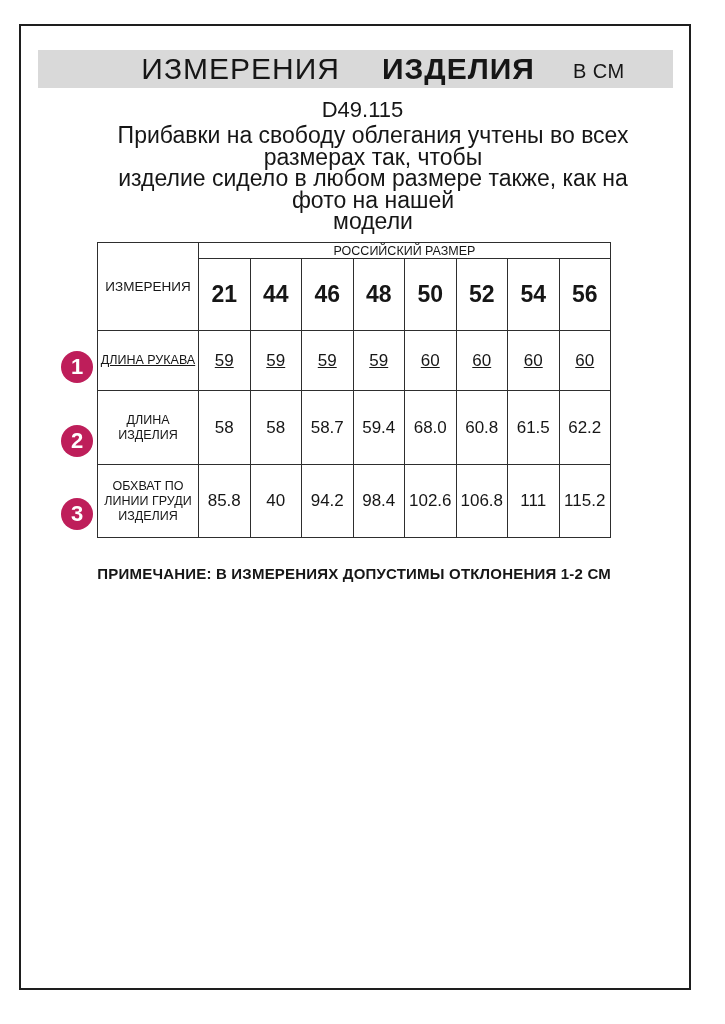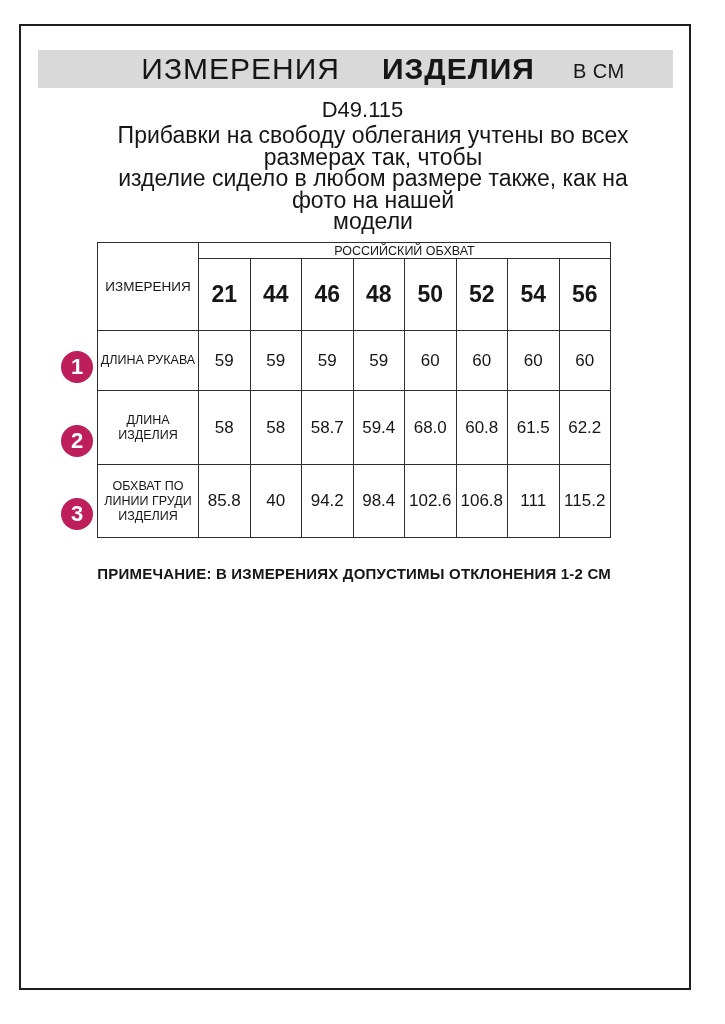--- a/index.html
+++ b/index.html
@@ -41,21 +41,21 @@
   table.size-table td {
     border:1px solid #2e2e2e;
     text-align:center; vertical-align:middle;
     padding:0;
   }
   td.measurements-label { font-size:13.5px; }
   tr.hdr1 { height:16px; }
   td.ru-size-header { font-size:12.5px; line-height:14px; height:16px; }
   tr.hdr2 { height:72px; }
   td.size-cell { font-size:23px; font-weight:700; }
-  tr.data-row1 { height:60px; }
+  tr.data-row1 { height:60px;text-decoration:underline; }
   tr.data-row2 { height:74px; }
   tr.data-row3 { height:73px; }
   td.row-label { font-size:12.5px; line-height:15px; white-space:pre-line; padding:0 3px; }
   td.value-cell { font-size:17px; }
   .badge {
     position:absolute; left:61px; width:32px; height:32px;
     border-radius:50%;
     background:var(--accent,#be1e5a);
     color:#ffffff; font-size:22px; font-weight:700;
     display:flex; align-items:center; justify-content:center;
@@ -95,21 +95,21 @@
       <col>
       <col>
       <col>
       <col>
       <col>
       <col>
   </colgroup>
   <tbody>
     <tr class="hdr1">
       <td class="measurements-label" rowspan="2">ИЗМЕРЕНИЯ</td>
-      <td class="ru-size-header" colspan="8">РОССИЙСКИЙ ОБХВАТ</td>
+      <td class="ru-size-header" colspan="8">РОССИЙСКИЙ РАЗМЕР</td>
     </tr>
     <tr class="hdr2">
       <td class="size-cell">21</td>
       <td class="size-cell">44</td>
       <td class="size-cell">46</td>
       <td class="size-cell">48</td>
       <td class="size-cell">50</td>
       <td class="size-cell">52</td>
       <td class="size-cell">54</td>
       <td class="size-cell">56</td>

